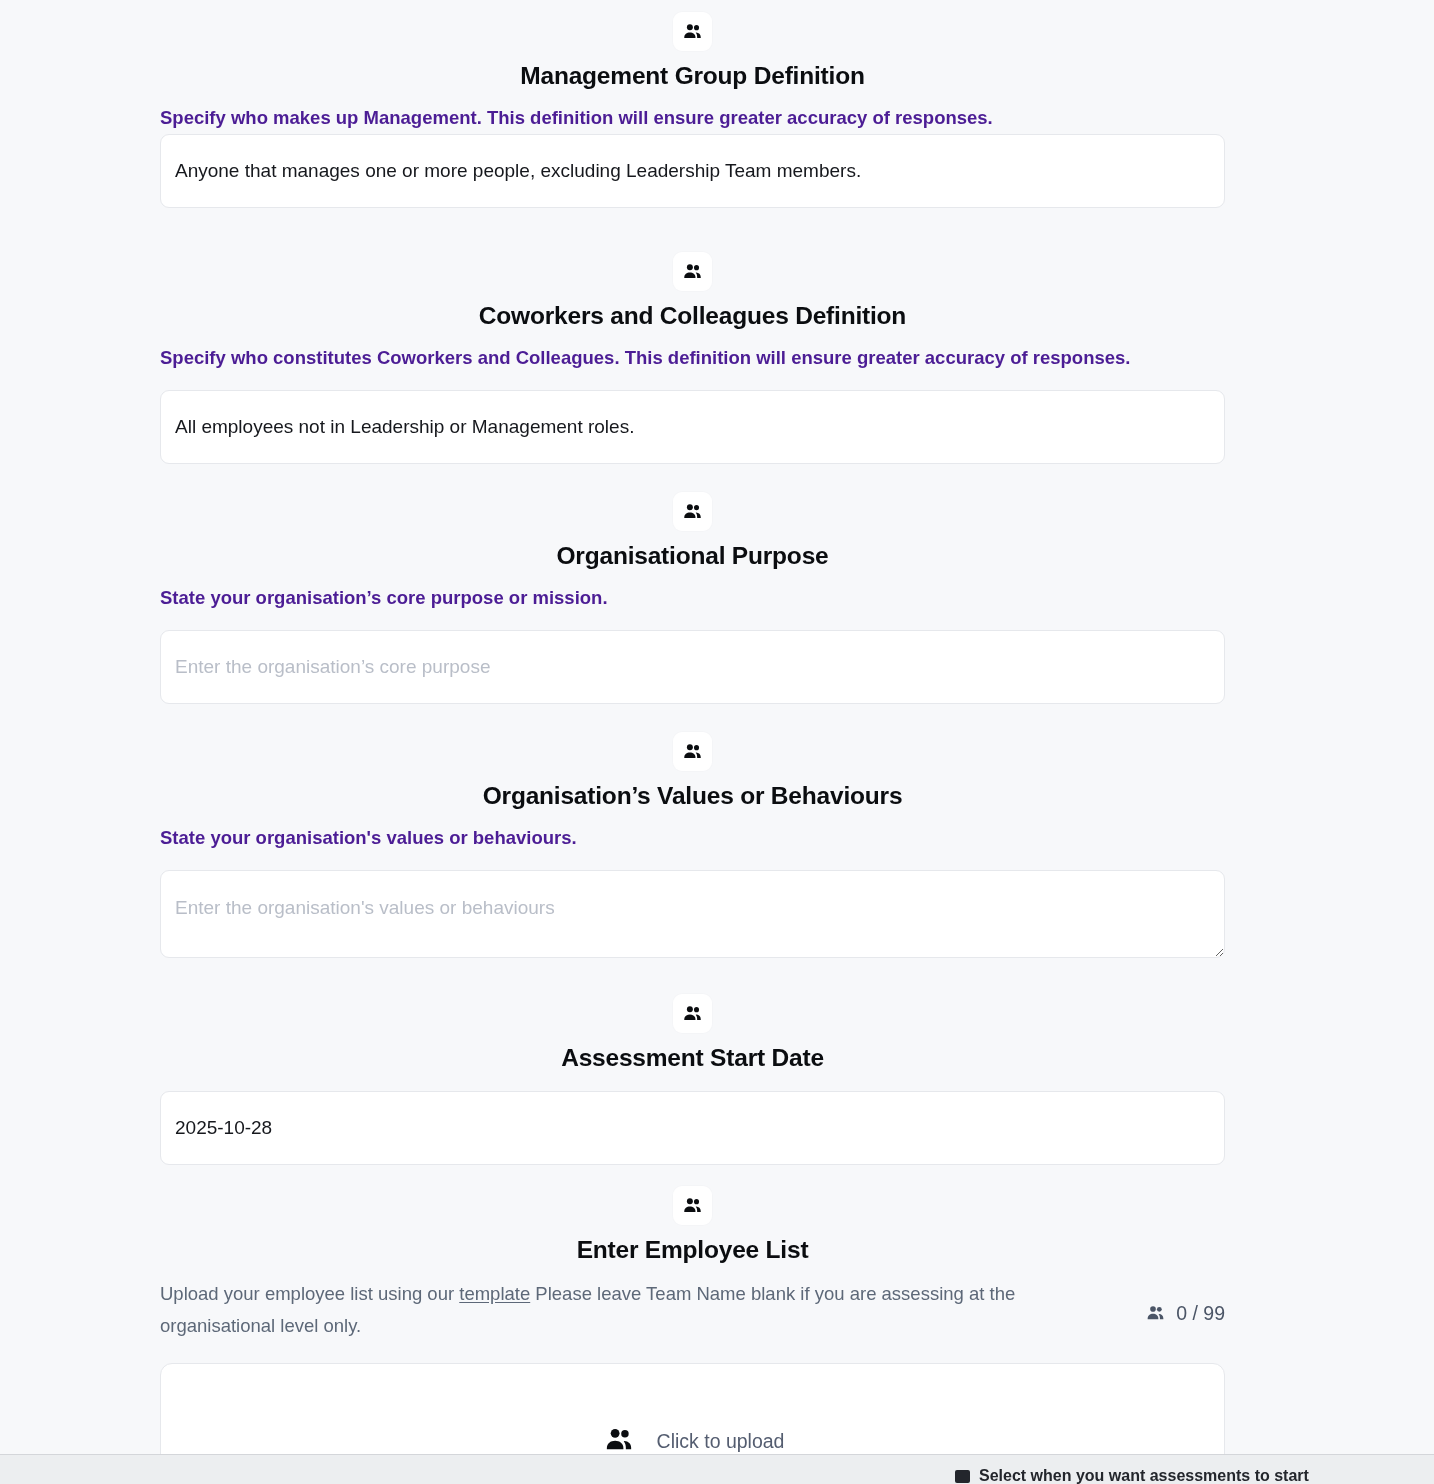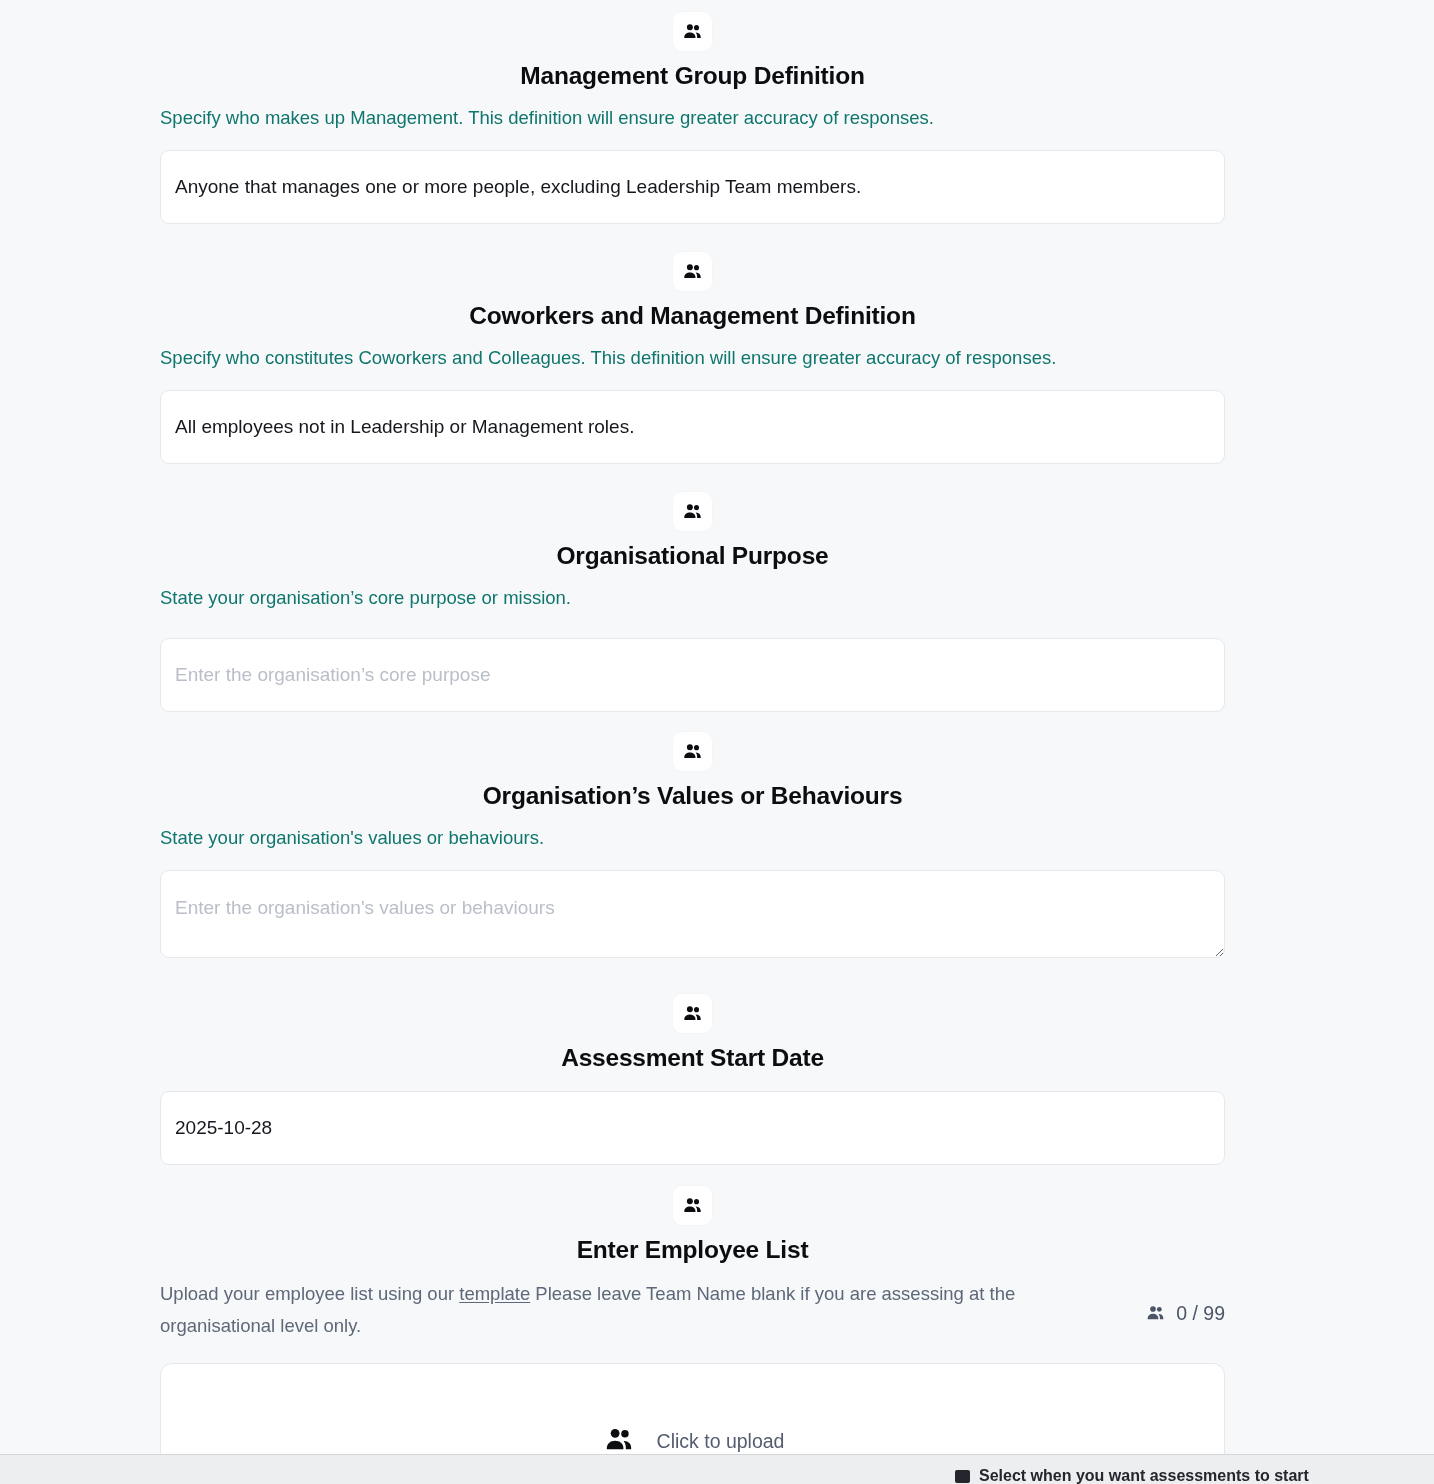--- a/index.html
+++ b/index.html
@@ -59,24 +59,25 @@
     font-size: 24.5px;
     font-weight: 700;
     color: #0b0d10;
     letter-spacing: -0.2px;
     line-height: 1.1;
     white-space: nowrap;
   }
 
   .sec-desc {
     font-size: 18.5px;
-    color: #0f766e;
+    color: #4c1d95;
     line-height: 1.52;
     margin-top: 14px;
     max-width: 1065px;
+    font-weight: bold;
   }
 
   .field {
     width: 1065px;
     background: #ffffff;
     border: 1px solid #e6e8ec;
     border-radius: 9px;
     font-family: "Liberation Sans", sans-serif;
     font-size: 19px;
     color: #16181d;
@@ -95,27 +96,27 @@
     color: #16181d;
     outline: none;
   }
   textarea.field::placeholder { color: #b9bec8; }
   input.field { outline: none; }
   input.field::placeholder { color: #b9bec8; }
 
   
   #sec-management { position: absolute; top: 12px; left: 0; }
   #sec-management .sec-head { margin-top: 0; }
-  #sec-management .field { margin-top: 18px; }
+  #sec-management .field { margin-top: 2px; }
 
   #sec-coworkers { position: absolute; top: 252px; left: 0; }
   #sec-coworkers .field { margin-top: 18px; }
 
   #sec-purpose { position: absolute; top: 492px; left: 0; }
-  #sec-purpose .field { margin-top: 26px; }
+  #sec-purpose .field { margin-top: 18px; }
 
   #sec-values { position: absolute; top: 732px; left: 0; }
   #sec-values .field { margin-top: 18px; }
 
   #sec-date { position: absolute; top: 994px; left: 0; }
   #sec-date .field { margin-top: 19px; }
 
   #sec-upload { position: absolute; top: 1186px; left: 0; }
 
   
@@ -225,21 +226,21 @@
     <div class="section" id="sec-coworkers">
       <div class="sec-head">
         <span class="icon-badge">
           <svg width="21" height="21" viewBox="0 0 24 24" fill="#0b0d10" aria-hidden="true">
             <circle cx="9" cy="7.2" r="3.4"></circle>
             <circle cx="16.6" cy="7.6" r="2.9"></circle>
             <path d="M2.6 18.6c0-3.5 2.9-5.6 6.4-5.6s6.4 2.1 6.4 5.6v0.9H2.6z"></path>
             <path d="M16.2 13.2c3 0.15 5.2 2.1 5.2 5.1v1.2h-4.1v-1.2c0-1.9-0.5-3.6-1.6-4.8z"></path>
           </svg>
         </span>
-        <span class="sec-title">Coworkers and Management Definition</span>
+        <span class="sec-title">Coworkers and Colleagues Definition</span>
       </div>
       <div class="sec-desc">Specify who constitutes Coworkers and Colleagues. This definition will ensure greater accuracy of responses.</div>
       <input class="field single" type="text" value="All employees not in Leadership or Management roles." style="">
     </div>
 
     <div class="section" id="sec-purpose">
       <div class="sec-head">
         <span class="icon-badge">
           <svg width="21" height="21" viewBox="0 0 24 24" fill="#0b0d10" aria-hidden="true">
             <circle cx="9" cy="7.2" r="3.4"></circle>

